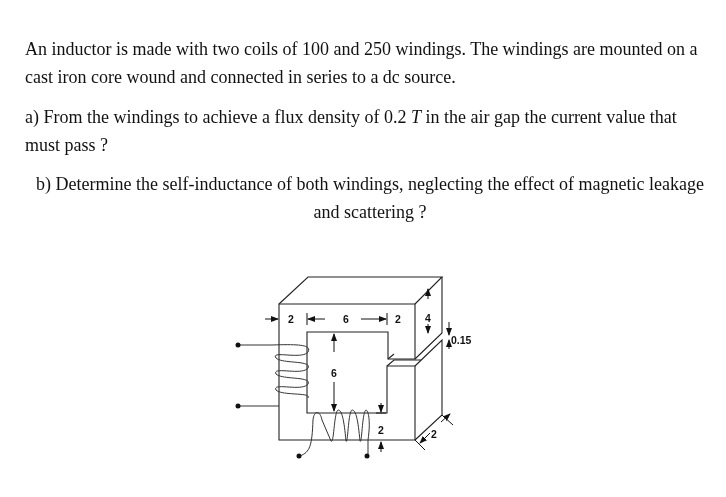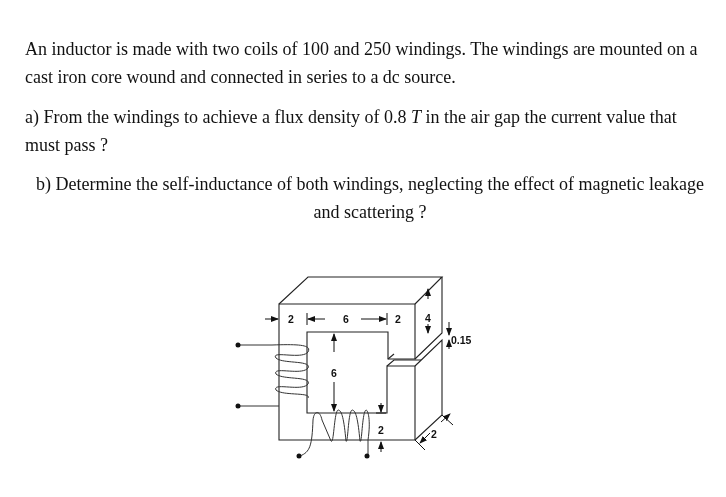--- a/index.html
+++ b/index.html
@@ -10,21 +10,21 @@
   #p-a { top: 103px; }
   #p-b { top: 170px; text-align: center; }
   .ital { font-style: italic; }
   #figure { position: absolute; left: 0; top: 0; width: 726px; height: 497px; }
   .dim { font-family: "Liberation Sans", "DejaVu Sans", sans-serif; font-size: 10.5px; font-weight: bold; fill: #111; }
 </style>
 </head>
 <body>
 
 <p class="para" id="p-intro">An inductor is made with two coils of 100 and 250 windings. The windings are mounted on a cast iron core wound and connected in series to a dc source.</p>
-<p class="para" id="p-a"><span>a) From the windings to achieve a flux density of 0.8 </span><span class="ital">T</span><span> in the air gap the current value that must pass ?</span></p>
+<p class="para" id="p-a"><span>a) From the windings to achieve a flux density of 0.2 </span><span class="ital">T</span><span> in the air gap the current value that must pass ?</span></p>
 <p class="para" id="p-b">b) Determine the self-inductance of both windings, neglecting the effect of magnetic leakage and scattering ?</p>
 
 <svg id="figure" viewBox="0 0 726 497" xmlns="http://www.w3.org/2000/svg">
   <defs>
     <marker id="ah" markerWidth="8" markerHeight="8" refX="7" refY="4" orient="auto" markerUnits="userSpaceOnUse">
       <path d="M0,1 L8,4 L0,7 Z" fill="#111"></path>
     </marker>
   </defs>
   <g fill="none" stroke="#222" stroke-width="1.1">
 

